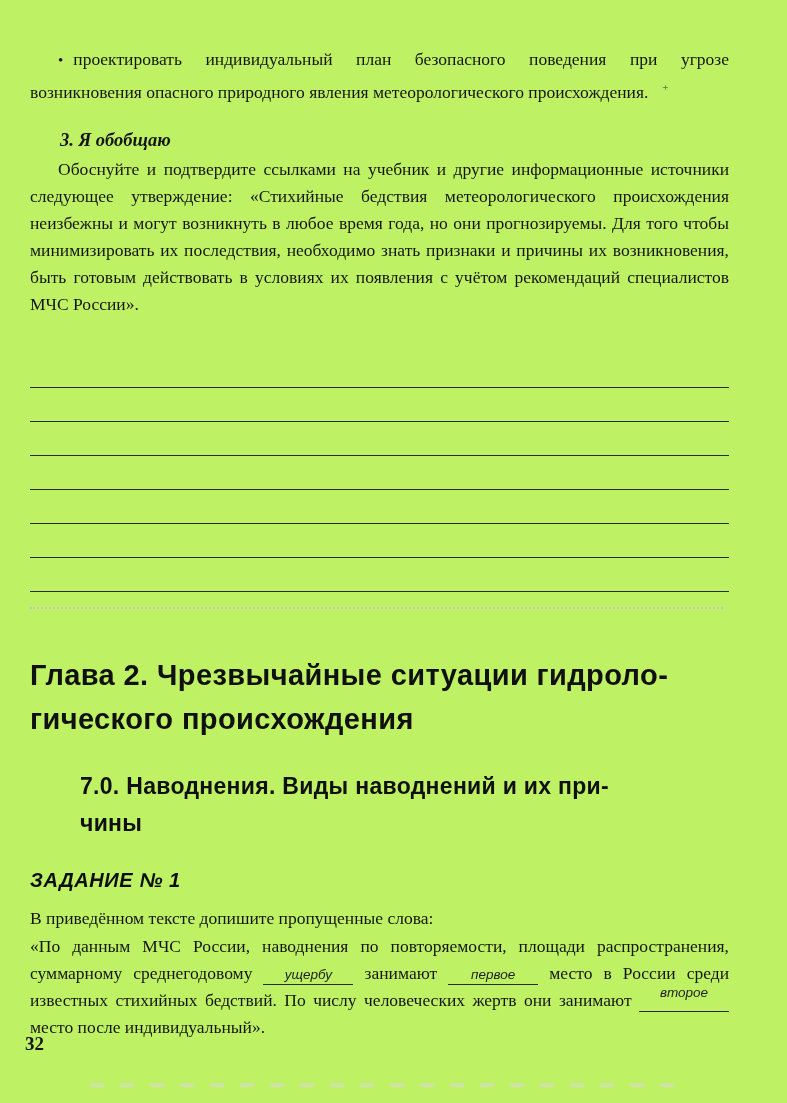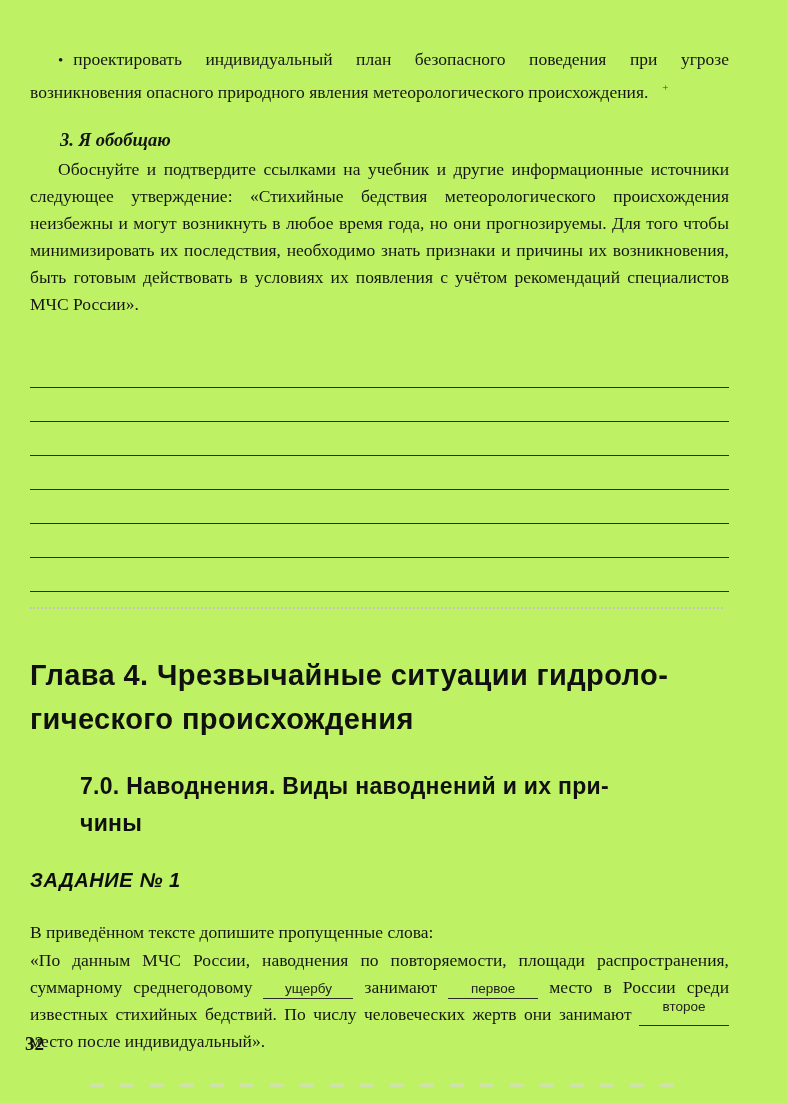--- a/index.html
+++ b/index.html
@@ -69,29 +69,30 @@
   }
   .task-heading {
     margin: 27px 0 0 0;
     font-family: "Liberation Sans", sans-serif;
     font-weight: 800;
     font-style: italic;
     font-size: 20px;
     letter-spacing: 0.6px;
     color: #0d0d0d;
   }
-  .task-intro { margin-top: 27px; }
+  .task-intro { margin-top: 13px; }
   .task-text { margin-top: 1px; }
   .blank {
     display: inline-block;
     border-bottom: 1.6px solid #2b2b2b;
     min-width: 72px;
     text-align: center;
     padding: 0 9px;
     line-height: 18px;
+    font-style: italic;
   }
   .answer {
     font-family: "Liberation Sans", sans-serif;
     font-size: 13.5px;
     color: #222;
     display: inline-block;
   }
   .answer.raised { transform: translateY(-9px); }
   .page-number {
     position: absolute;
@@ -125,21 +126,21 @@
       <div class="write-line"></div>
       <div class="write-line"></div>
       <div class="write-line"></div>
       <div class="write-line"></div>
       <div class="write-line"></div>
       <div class="write-line"></div>
       <div class="write-line"></div>
     </div>
   <div class="faint-line"></div>
 
-  <h1 class="chapter-title">Глава 4. Чрезвычайные ситуации гидроло-
+  <h1 class="chapter-title">Глава 2. Чрезвычайные ситуации гидроло-
 гического происхождения</h1>
 
   <h2 class="section-title">7.0. Наводнения. Виды наводнений и их при-
 чины</h2>
 
   <h3 class="task-heading">ЗАДАНИЕ № 1</h3>
 
   <p class="body-text task-intro">В приведённом тексте допишите пропущенные слова:</p>
 
   <p class="body-text task-text"><span>«По данным МЧС России, наводнения по повторяемости, площади распространения, суммарному среднегодовому</span>

